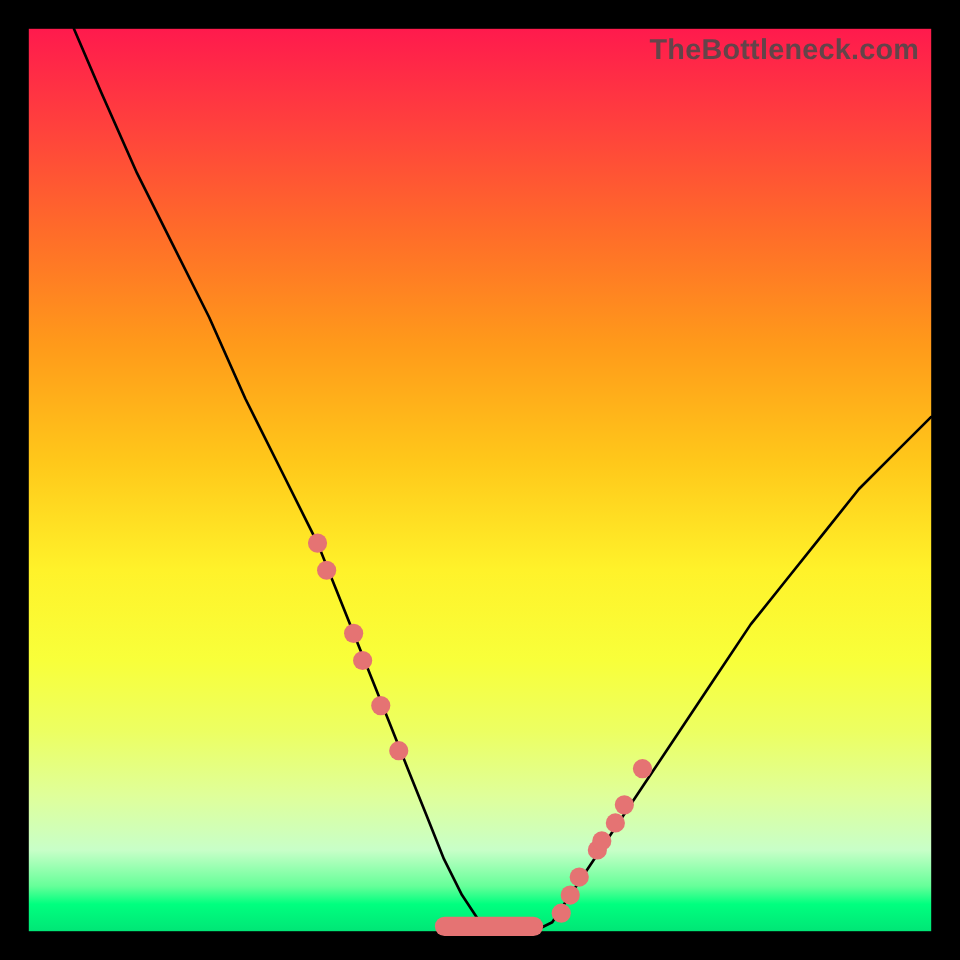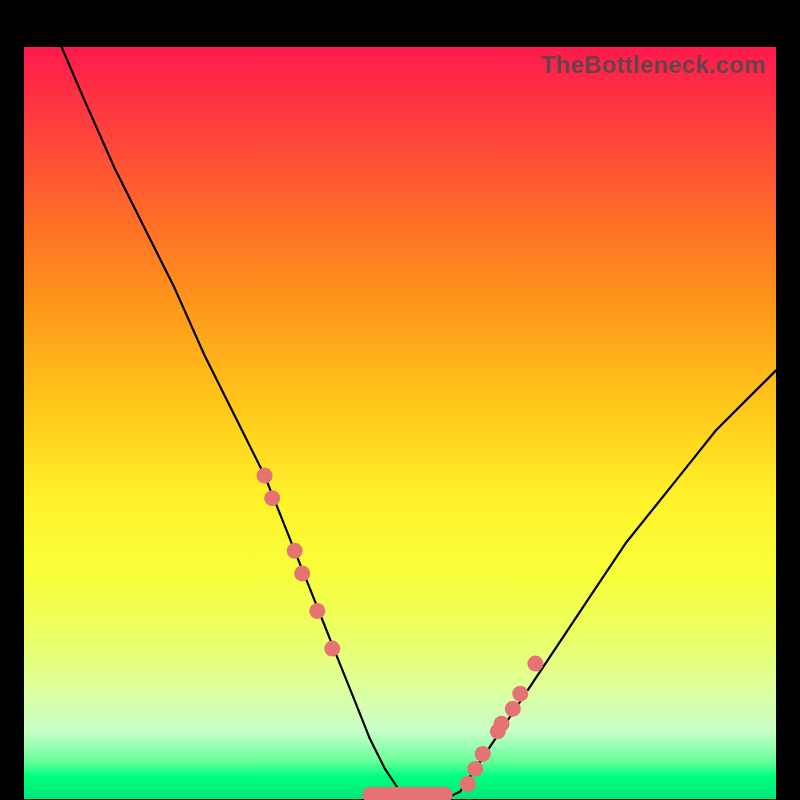--- a/index.html
+++ b/index.html
@@ -23,21 +23,20 @@
       #ff9a1a 35%,
       #ffc81a 48%,
       #fff22a 60%,
       #f8ff3a 70%,
       #ecff63 78%,
       #dfff9a 85%,
       #c8ffc8 91%,
       #66ff99 95%,
       #00ff7f 97%,
       #00e676 100%);
-    margin-top: 23px;
   }
   .watermark {
     position: absolute;
     top: 4px;
     right: 10px;
     font-family: Arial, Helvetica, sans-serif;
     font-size: 24px;
     font-weight: 600;
     color: #4a4a4a;
     letter-spacing: 0.2px;

